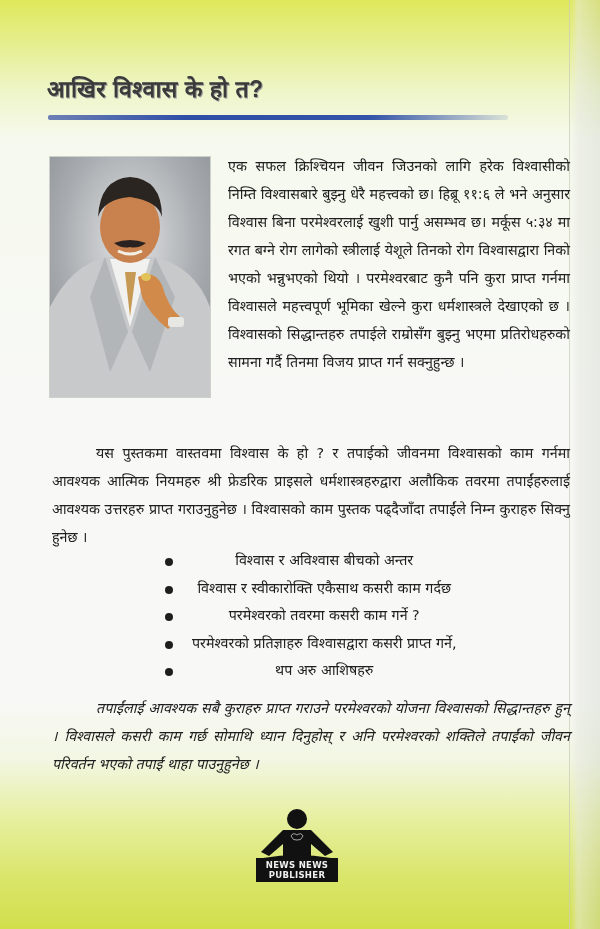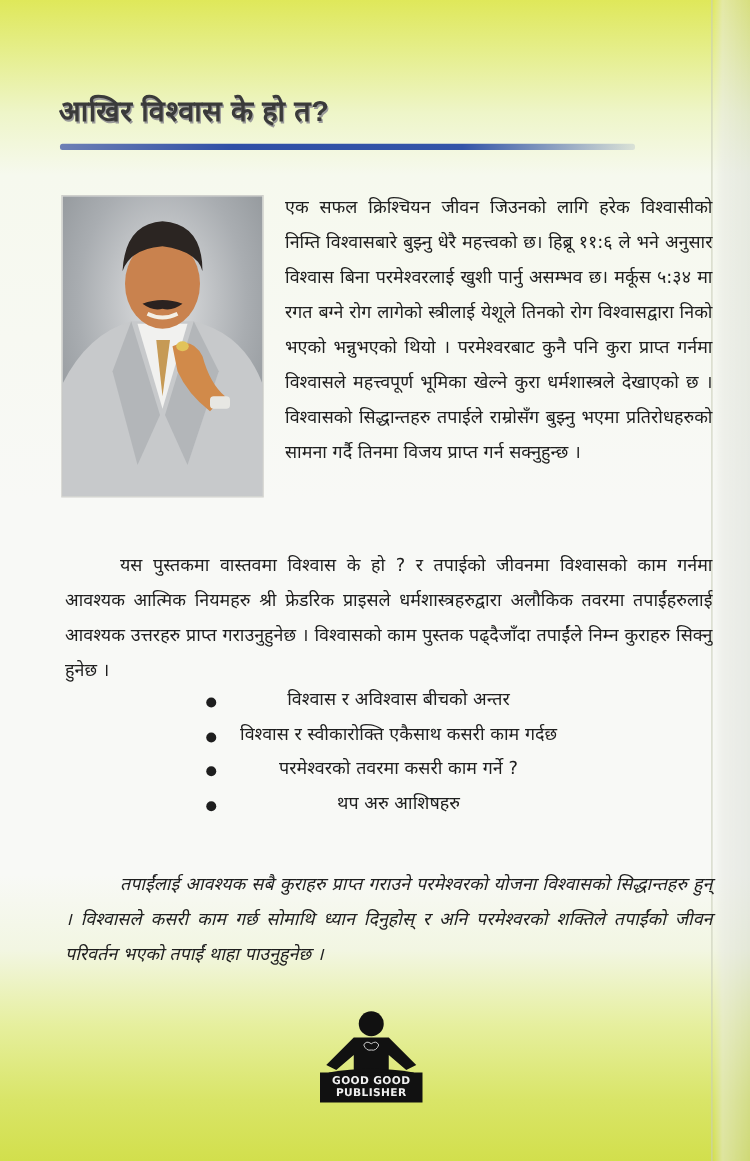--- a/index.html
+++ b/index.html
@@ -103,29 +103,30 @@
 </div>
 
 <p class="text intro">एक सफल क्रिश्चियन जीवन जिउनको लागि हरेक विश्वासीको निम्ति विश्वासबारे बुझ्नु धेरै महत्त्वको छ। हिब्रू ११:६ ले भने अनुसार विश्वास बिना परमेश्वरलाई खुशी पार्नु असम्भव छ। मर्कूस ५:३४ मा रगत बग्ने रोग लागेको स्त्रीलाई येशूले तिनको रोग विश्वासद्वारा निको भएको भन्नुभएको थियो । परमेश्वरबाट कुनै पनि कुरा प्राप्त गर्नमा विश्वासले महत्त्वपूर्ण भूमिका खेल्ने कुरा धर्मशास्त्रले देखाएको छ । विश्वासको सिद्धान्तहरु तपाईले राम्रोसँग बुझ्नु भएमा प्रतिरोधहरुको सामना गर्दै तिनमा विजय प्राप्त गर्न सक्नुहुन्छ ।</p>
 
 <p class="text body-para p1">यस पुस्तकमा वास्तवमा विश्वास के हो ? र तपाईको जीवनमा विश्वासको काम गर्नमा आवश्यक आत्मिक नियमहरु श्री फ्रेडरिक प्राइसले धर्मशास्त्रहरुद्वारा अलौकिक तवरमा तपाईंहरुलाई आवश्यक उत्तरहरु प्राप्त गराउनुहुनेछ । विश्वासको काम पुस्तक पढ्दैजाँदा तपाईंले निम्न कुराहरु सिक्नु हुनेछ ।</p>
 
 <ul class="bullets">
   <li><span class="dot"></span><span>विश्वास र अविश्वास बीचको अन्तर</span></li>
   <li><span class="dot"></span><span>विश्वास र स्वीकारोक्ति एकैसाथ कसरी काम गर्दछ</span></li>
   <li><span class="dot"></span><span>परमेश्वरको तवरमा कसरी काम गर्ने ?</span></li>
+  <li><span class="dot"></span><span>परमेश्वरको प्रतिज्ञाहरु विश्वासद्वारा कसरी प्राप्त गर्ने,</span></li>
   <li><span class="dot"></span><span>थप अरु आशिषहरु</span></li>
 </ul>
 
 <p class="text body-para p2">तपाईंलाई आवश्यक सबै कुराहरु प्राप्त गराउने परमेश्वरको योजना विश्वासको सिद्धान्तहरु हुन् । विश्वासले कसरी काम गर्छ सोमाथि ध्यान दिनुहोस् र अनि परमेश्वरको शक्तिले तपाईंको जीवन परिवर्तन भएको तपाईं थाहा पाउनुहुनेछ ।</p>
 
 <div class="logo">
   <svg width="84" height="56" viewBox="0 0 84 56">
     <circle cx="42" cy="11" r="10" fill="#111"></circle>
     <path d="M28 22 L56 22 L78 44 L70 48 L56 36 L56 48 L28 48 L28 36 L14 48 L6 44 Z" fill="#111"></path>
     <path d="M36 28 Q38 24 42 27 Q46 24 48 28 Q46 33 42 32 Q38 33 36 28 Z" fill="none" stroke="#ccc" stroke-width="0.8"></path>
     <path d="M8 50 Q42 44 76 50 L76 54 L8 54 Z" fill="#111"></path>
   </svg>
 </div>
 <div class="logo-label">
-  <div>GOOD GOOD</div>
+  <div>NEWS NEWS</div>
   <div>PUBLISHER</div>
 </div>
 
 </body></html>

